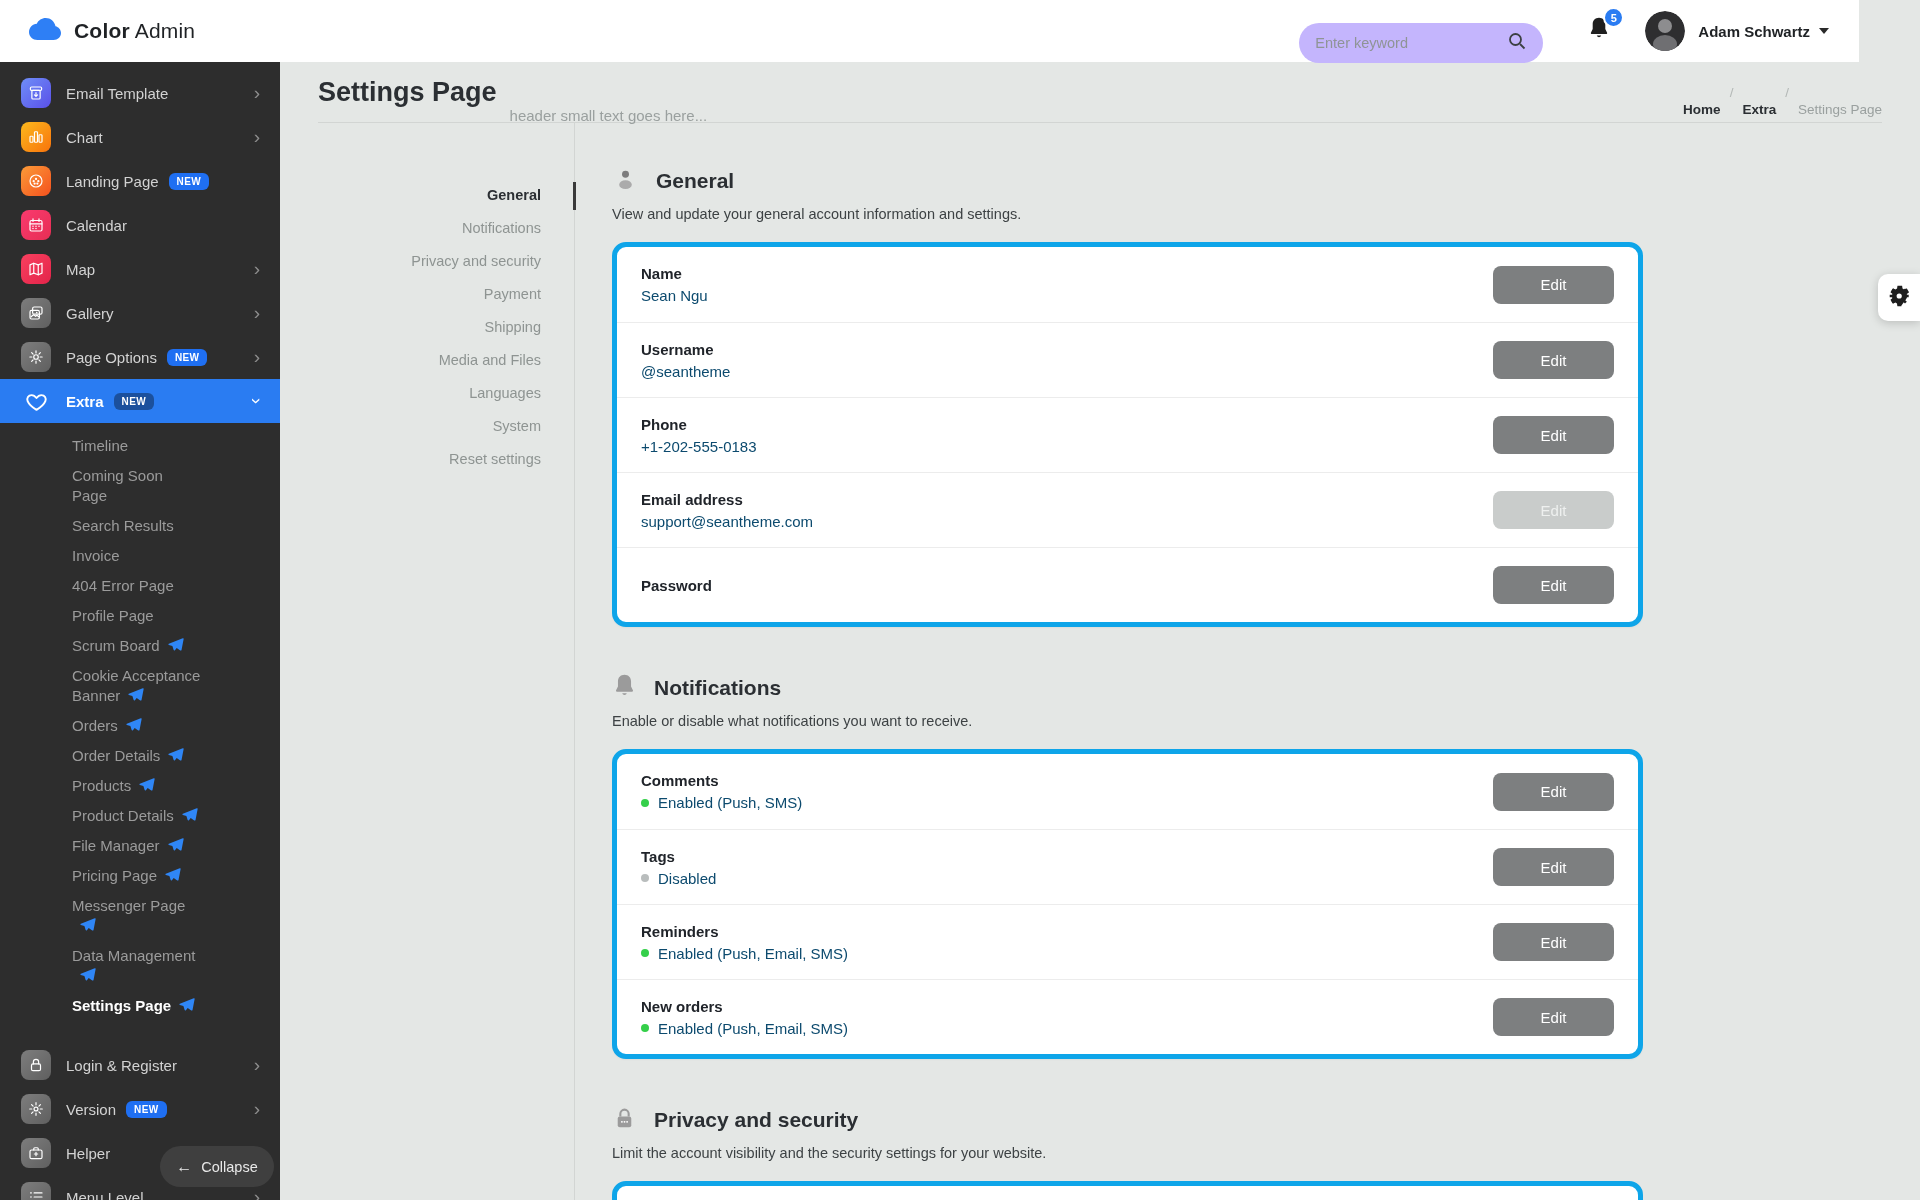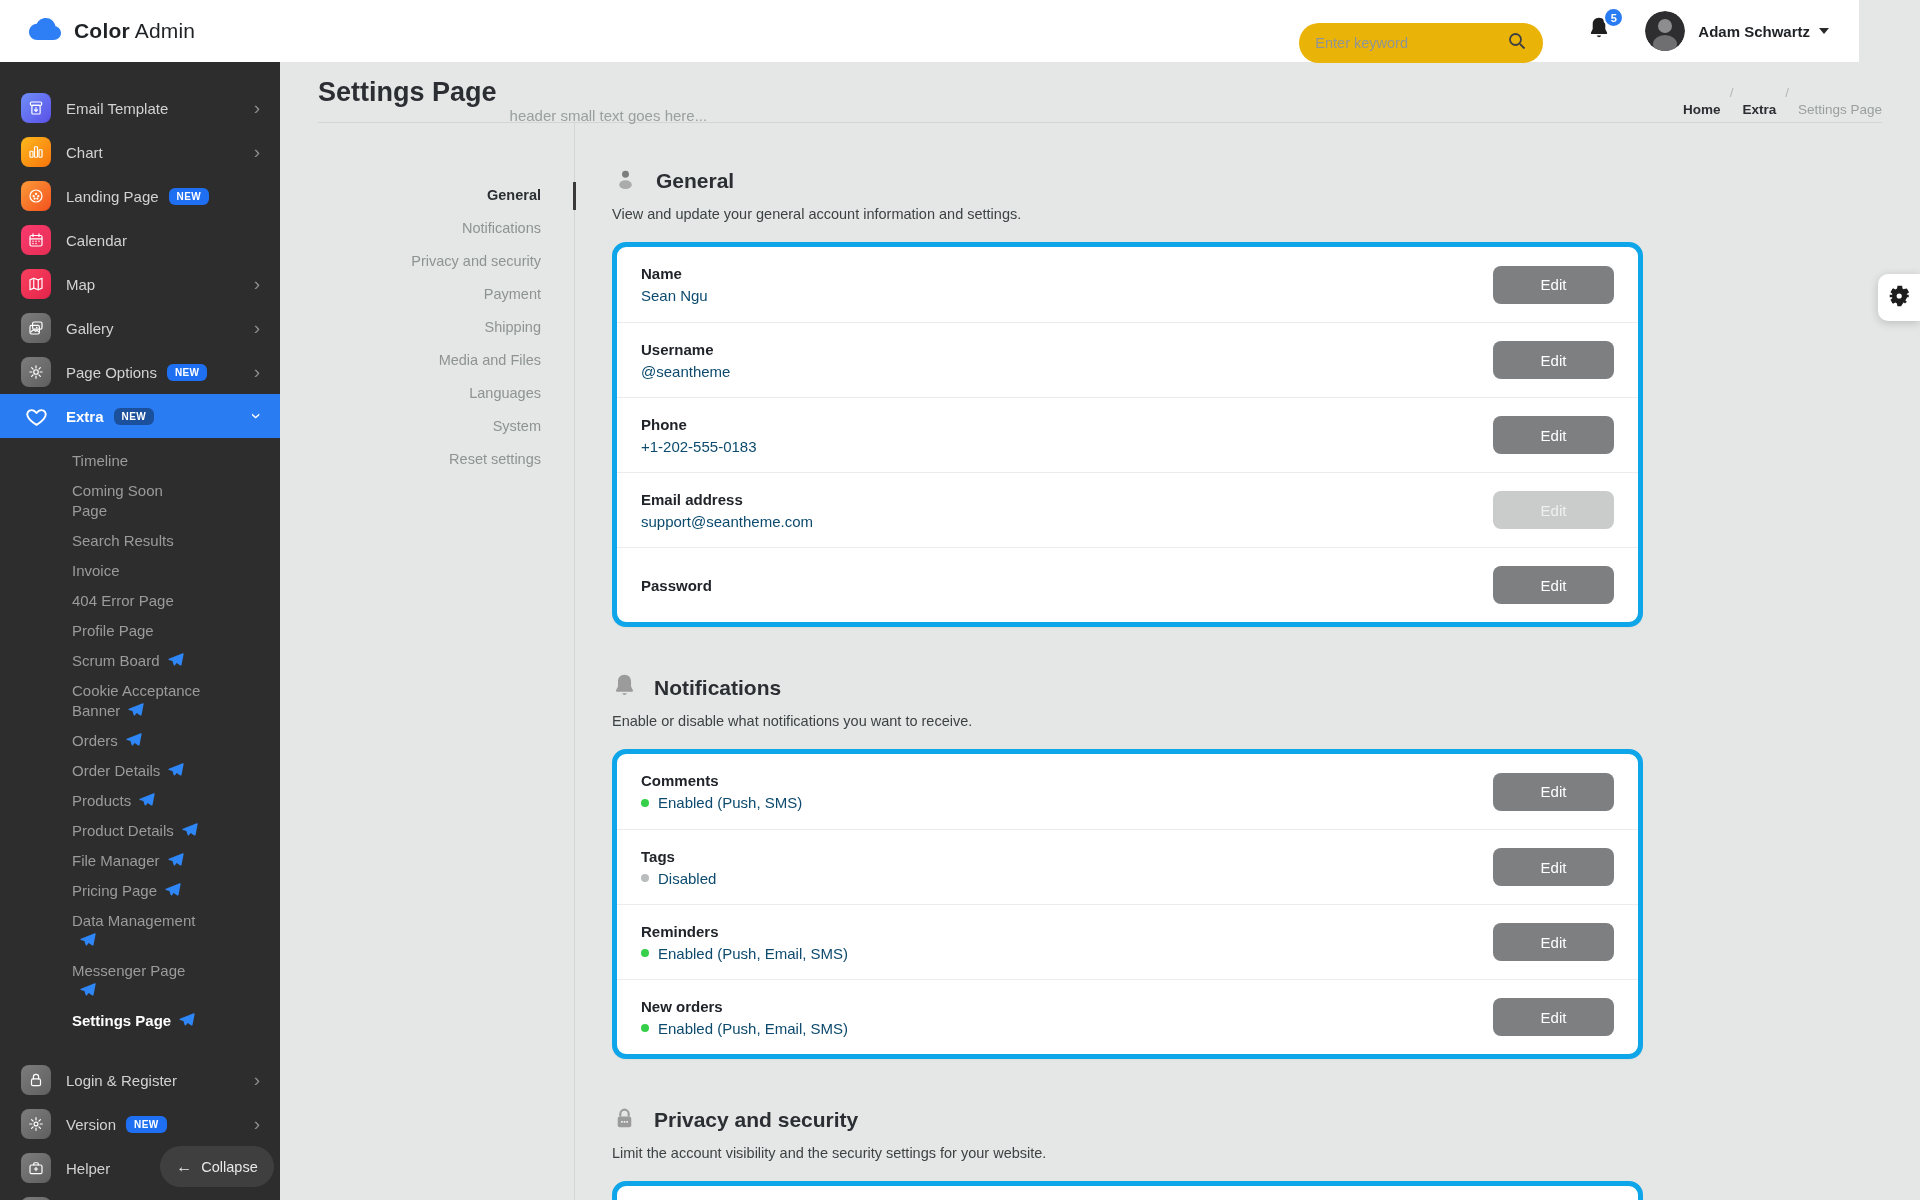--- a/index.html
+++ b/index.html
@@ -6,38 +6,38 @@
   html,body { width:1920px; height:1200px; overflow:hidden;
     font-family:"Liberation Sans","DejaVu Sans",sans-serif; background:#e4e7e5; }
 
   
   .header { position:absolute; left:0; top:0; width:1859px; height:62px; background:#ffffff;
     display:flex; align-items:center; z-index:30; }
   .brand { display:flex; align-items:center; gap:11px; padding-left:27px; }
   .brand-text { font-size:21px; color:#1f2225; letter-spacing:.2px; }
   .brand-text b { font-weight:700; }
   .header-right { margin-left:auto; display:flex; align-items:center; padding-right:30px; }
-  .search-pill { width:244px; height:40px; background:#eab308; border-radius:20px;
+  .search-pill { width:244px; height:40px; background:#c4b5fd; border-radius:20px;
     display:flex; align-items:center; padding:4px 16px;margin-top:24px; }
   .search-pill input { flex:1; border:none; outline:none; background:transparent;
     font-size:14.5px; color:#444; font-family:inherit; }
   .search-pill input::placeholder { color:#8f9496; }
   .bell-wrap { position:relative; margin-left:44px; cursor:pointer; }
   .bell-badge { position:absolute; top:-9px; right:-13px; min-width:21px; height:21px;
     background:#2a7cf2; border:2px solid #fff; border-radius:11px; color:#fff;
     font-size:11px; font-weight:700; display:flex; align-items:center; justify-content:center; padding:0 4px; }
   .avatar { width:40px; height:40px; border-radius:50%; margin-left:34px; overflow:hidden; flex:none; }
   .user-name { margin-left:13px; font-size:15px; color:#1f2225; font-weight:600; }
   .caret { width:0; height:0; border-left:5px solid transparent; border-right:5px solid transparent;
     border-top:6px solid #2a2a2a; margin-left:9px; }
 
   
   .sidebar { position:absolute; left:0; top:62px; width:280px; height:1138px;
     background:#2d2d2d; z-index:20; }
-  .menu { padding-top:24px; }
+  .menu { padding-top:9px; }
   .menu-item { height:44px; display:flex; align-items:center; padding:0 20px 0 21px;
     cursor:pointer; position:relative; }
   .icon-sq { width:30px; height:30px; border-radius:8px; display:flex; align-items:center;
     justify-content:center; flex:none; }
   .mi-label { margin-left:15px; font-size:15px; color:#d2d2d2; white-space:nowrap; }
   .badge { margin-left:10px; background:#1f6ff2; color:#fff; font-size:10px; font-weight:700;
     padding:3px 8px; border-radius:6px; letter-spacing:.4px; }
   .chev { margin-left:auto; color:#8d8d8d; font-size:19px; line-height:1; transform:translateY(-1px); }
   .menu-item.active { background:#2a7cf2; }
   .menu-item.active .mi-label { color:#fff; font-weight:600; }
@@ -307,25 +307,25 @@
         </svg></div>
 
   <div class="submenu-item">File Manager<svg class="send-ic" width="17" height="17" viewBox="0 0 24 24">
           <path fill="#2f86f6" d="M22.2 3.2L2.6 10.9c-.8.3-.8 1.5.1 1.7l4.9 1.6 1.8 5.6c.3.8 1.3.9 1.8.2l2.5-3.2 5 3.6c.7.5 1.6.1 1.8-.7L23.5 4.3c.2-.8-.6-1.4-1.3-1.1z"></path>
         </svg></div>
 
   <div class="submenu-item">Pricing Page<svg class="send-ic" width="17" height="17" viewBox="0 0 24 24">
           <path fill="#2f86f6" d="M22.2 3.2L2.6 10.9c-.8.3-.8 1.5.1 1.7l4.9 1.6 1.8 5.6c.3.8 1.3.9 1.8.2l2.5-3.2 5 3.6c.7.5 1.6.1 1.8-.7L23.5 4.3c.2-.8-.6-1.4-1.3-1.1z"></path>
         </svg></div>
 
+  <div class="submenu-item">Messenger Page<svg class="send-ic" width="17" height="17" viewBox="0 0 24 24">
+          <path fill="#2f86f6" d="M22.2 3.2L2.6 10.9c-.8.3-.8 1.5.1 1.7l4.9 1.6 1.8 5.6c.3.8 1.3.9 1.8.2l2.5-3.2 5 3.6c.7.5 1.6.1 1.8-.7L23.5 4.3c.2-.8-.6-1.4-1.3-1.1z"></path>
+        </svg></div>
+
   <div class="submenu-item">Data Management<svg class="send-ic" width="17" height="17" viewBox="0 0 24 24">
-          <path fill="#2f86f6" d="M22.2 3.2L2.6 10.9c-.8.3-.8 1.5.1 1.7l4.9 1.6 1.8 5.6c.3.8 1.3.9 1.8.2l2.5-3.2 5 3.6c.7.5 1.6.1 1.8-.7L23.5 4.3c.2-.8-.6-1.4-1.3-1.1z"></path>
-        </svg></div>
-
-  <div class="submenu-item">Messenger Page<svg class="send-ic" width="17" height="17" viewBox="0 0 24 24">
           <path fill="#2f86f6" d="M22.2 3.2L2.6 10.9c-.8.3-.8 1.5.1 1.7l4.9 1.6 1.8 5.6c.3.8 1.3.9 1.8.2l2.5-3.2 5 3.6c.7.5 1.6.1 1.8-.7L23.5 4.3c.2-.8-.6-1.4-1.3-1.1z"></path>
         </svg></div>
 
   <div class="submenu-item active">Settings Page<svg class="send-ic" width="17" height="17" viewBox="0 0 24 24">
           <path fill="#2f86f6" d="M22.2 3.2L2.6 10.9c-.8.3-.8 1.5.1 1.7l4.9 1.6 1.8 5.6c.3.8 1.3.9 1.8.2l2.5-3.2 5 3.6c.7.5 1.6.1 1.8-.7L23.5 4.3c.2-.8-.6-1.4-1.3-1.1z"></path>
         </svg></div>
 </div>
   <div class="menu bottom" id="menu-bottom">
   <div class="menu-item">
     <span class="icon-sq ic-login-register">

